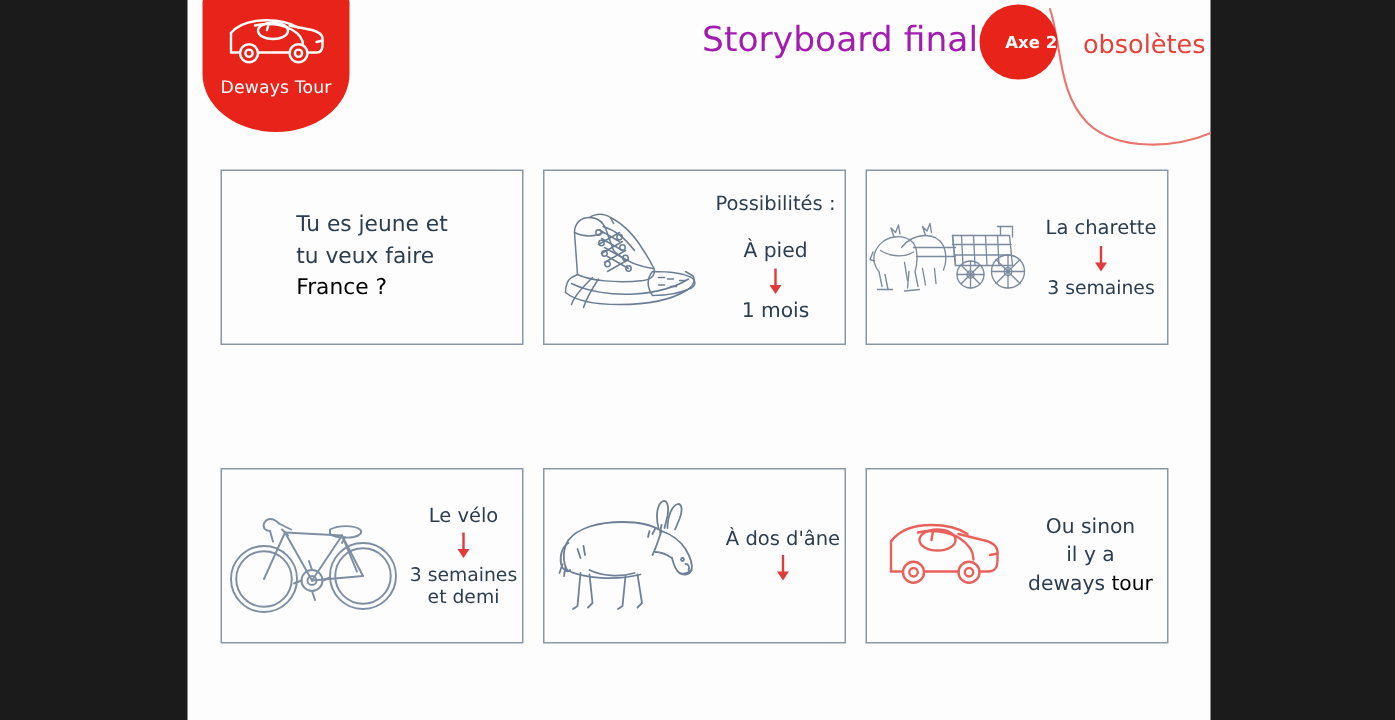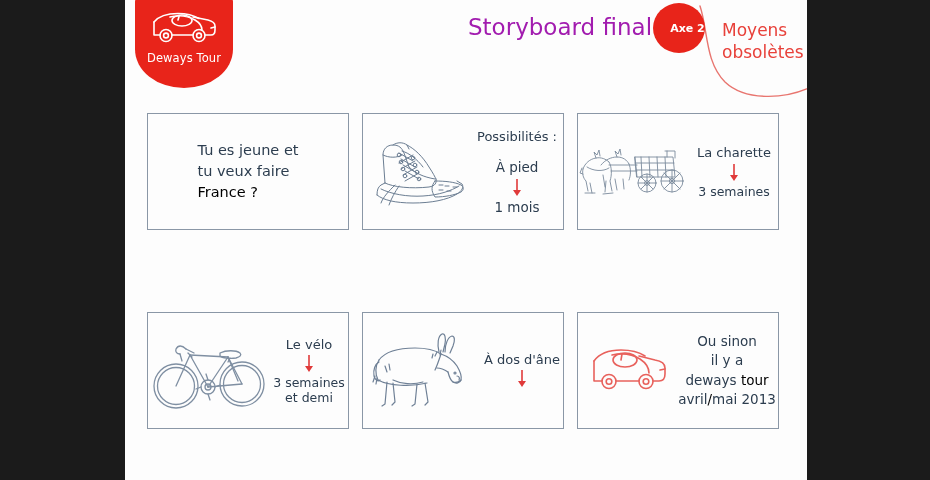--- a/index.html
+++ b/index.html
@@ -213,21 +213,20 @@
 
     <svg class="swoosh" viewBox="0 0 170 110">
       <path d="M55 6 C63 30 60 62 80 82 C100 101 140 100 168 86" fill="none" stroke="#e8756f" stroke-width="1.4" stroke-linecap="round"></path>
     </svg>
 
     <div class="axe-bubble">
       <span class="axe-label">Axe 2</span>
     </div>
 
     <div class="subtitle">
-      <div>Moyens</div>
       <div>obsolètes</div>
     </div>
 
     <div class="grid">
 
       <div class="panel text-only p1">
         <div class="copy-block">
           <div>Tu es jeune et</div>
           <div>tu veux faire</div>
           <div class="accent">France ?</div>
@@ -450,20 +449,19 @@
               <circle cx="59" cy="38.5" r="2.8"></circle>
               <path d="M73 27 L78 26"></path>
             </g>
           </svg>
         </div>
         <div class="panel-copy">
           <div class="copy-block">
             <div>Ou sinon</div>
             <div>il y a</div>
             <div><span>deways </span><span class="accent">tour</span></div>
-            <div><span>avril</span><span class="accent">/</span><span>mai 2013</span></div>
           </div>
         </div>
       </div>
 
     </div>
   </div>
 </div>
 
 </body></html>

